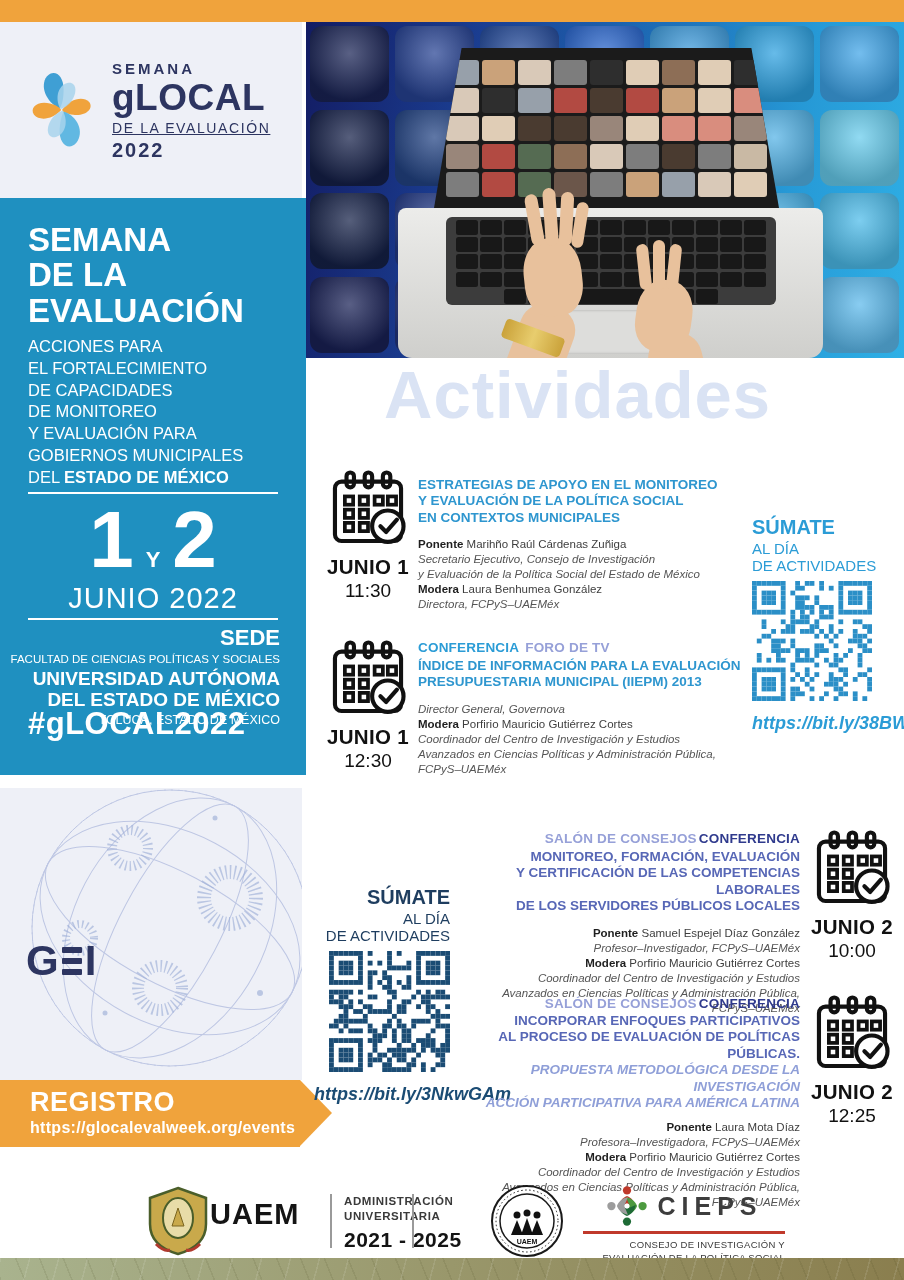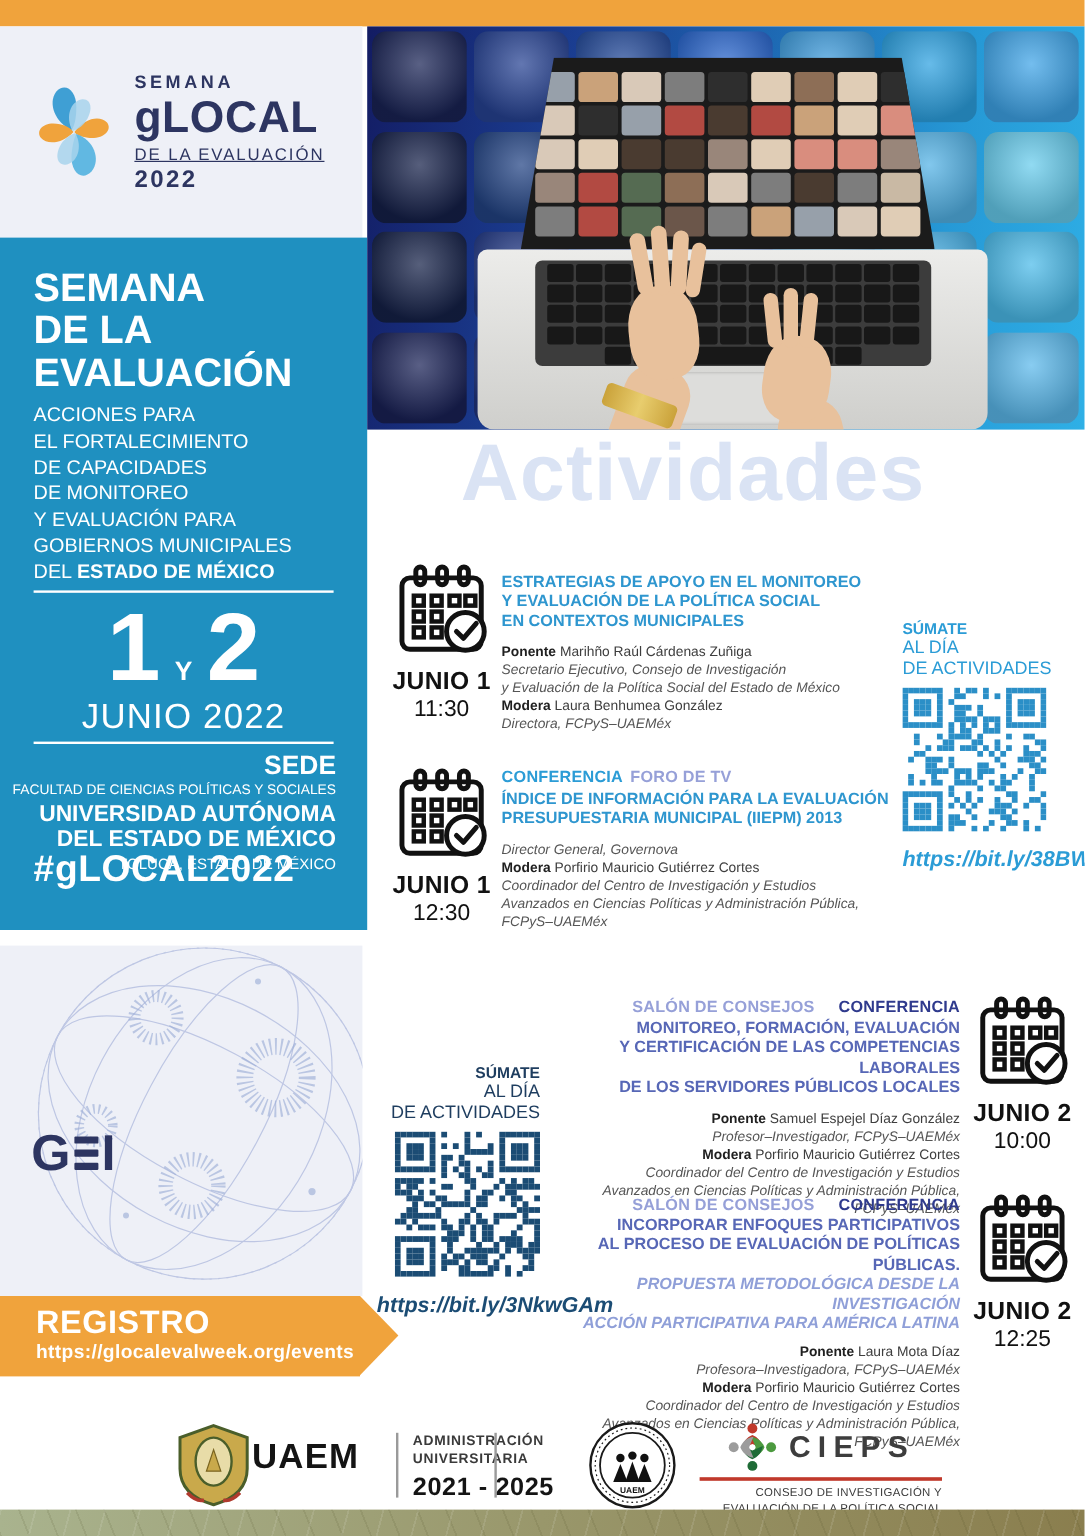--- a/index.html
+++ b/index.html
@@ -62,34 +62,34 @@
   
   .watermark{left:384px;top:356px;font-size:67px;font-weight:700;color:#DAE3F4;letter-spacing:1px;}
   
   .calcol{width:92px;text-align:center;color:#111;}
   .cal-svg{width:76px;height:84px;}
   .ev-date{font-size:20.5px;font-weight:800;margin-top:1px;letter-spacing:.3px;}
   .ev-time{font-size:19px;font-weight:400;margin-top:1px;}
   .ev-head{font-size:13.5px;font-weight:700;letter-spacing:.2px;}
   .h-type-blue{color:#2B9CD6;}
   .h-venue-lav{color:#96A0D8;margin-left:6px;}
-  .h-venue-lav2{color:#96A0D8;margin-right:20px;}
+  .h-venue-lav2{color:#96A0D8;margin-right:2px;}
   .h-type-dark{color:#2F3A8D;}
   .ev-title{font-size:13.5px;font-weight:600;line-height:1.22;margin-top:3px;}
   .t-blue{color:#2E96CF;}
   .t-med{color:#5767B6;}
   .t-ital{color:#8F9FD8;font-style:italic;}
   .people{margin-top:11px;font-size:11.5px;color:#3E3E3E;line-height:1.3;}
   .plabel{font-weight:700;color:#1f1f1f;}
   .prole{font-style:italic;color:#555;}
   
   .qrblock{line-height:1.18;}
   .qr-right{left:752px;top:516px;width:142px;color:#2B9CD6;}
   .qr-left{left:314px;top:886px;width:136px;color:#1E3D5F;text-align:right;}
-  .qr-l1{font-size:13px;font-weight:800;}
+  .qr-l1{font-size:20px;font-weight:800;}
   .qr-l23{font-size:15px;font-weight:400;}
   .qr-svg{margin-top:6px;}
   .qr-url{margin-top:7px;font-size:18px;font-style:italic;font-weight:700;}
   .qr-url-navy{color:#1B4C74;}
   
   .f-uaem{left:210px;top:1198px;font-size:29px;font-weight:800;color:#141414;letter-spacing:1px;}
   .f-div{width:1.5px;height:54px;background:#9a9a9a;}
   .f-admin{left:344px;top:1194px;color:#3a3a3a;}
   .f-admin-l{font-size:11.5px;font-weight:700;letter-spacing:.6px;line-height:1.3;}
   .f-years{font-size:21px;font-weight:600;color:#141414;margin-top:4px;letter-spacing:.5px;}

